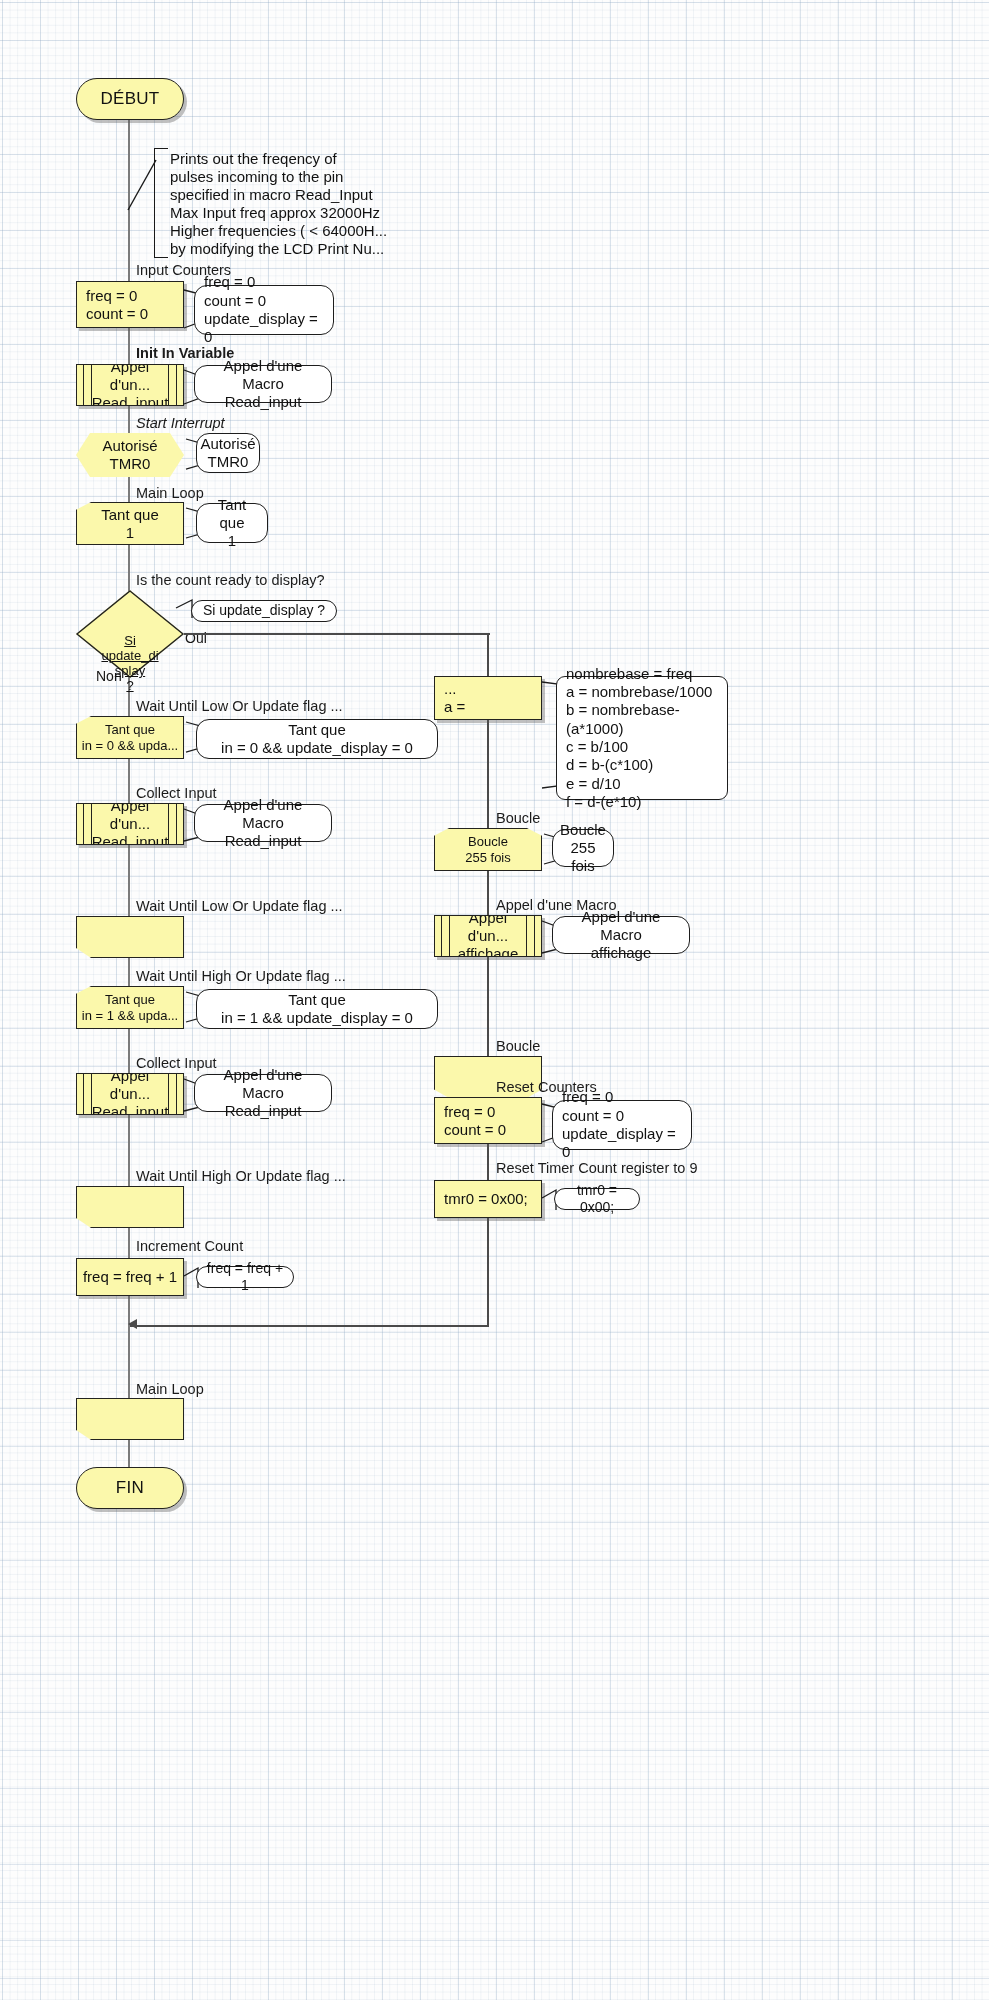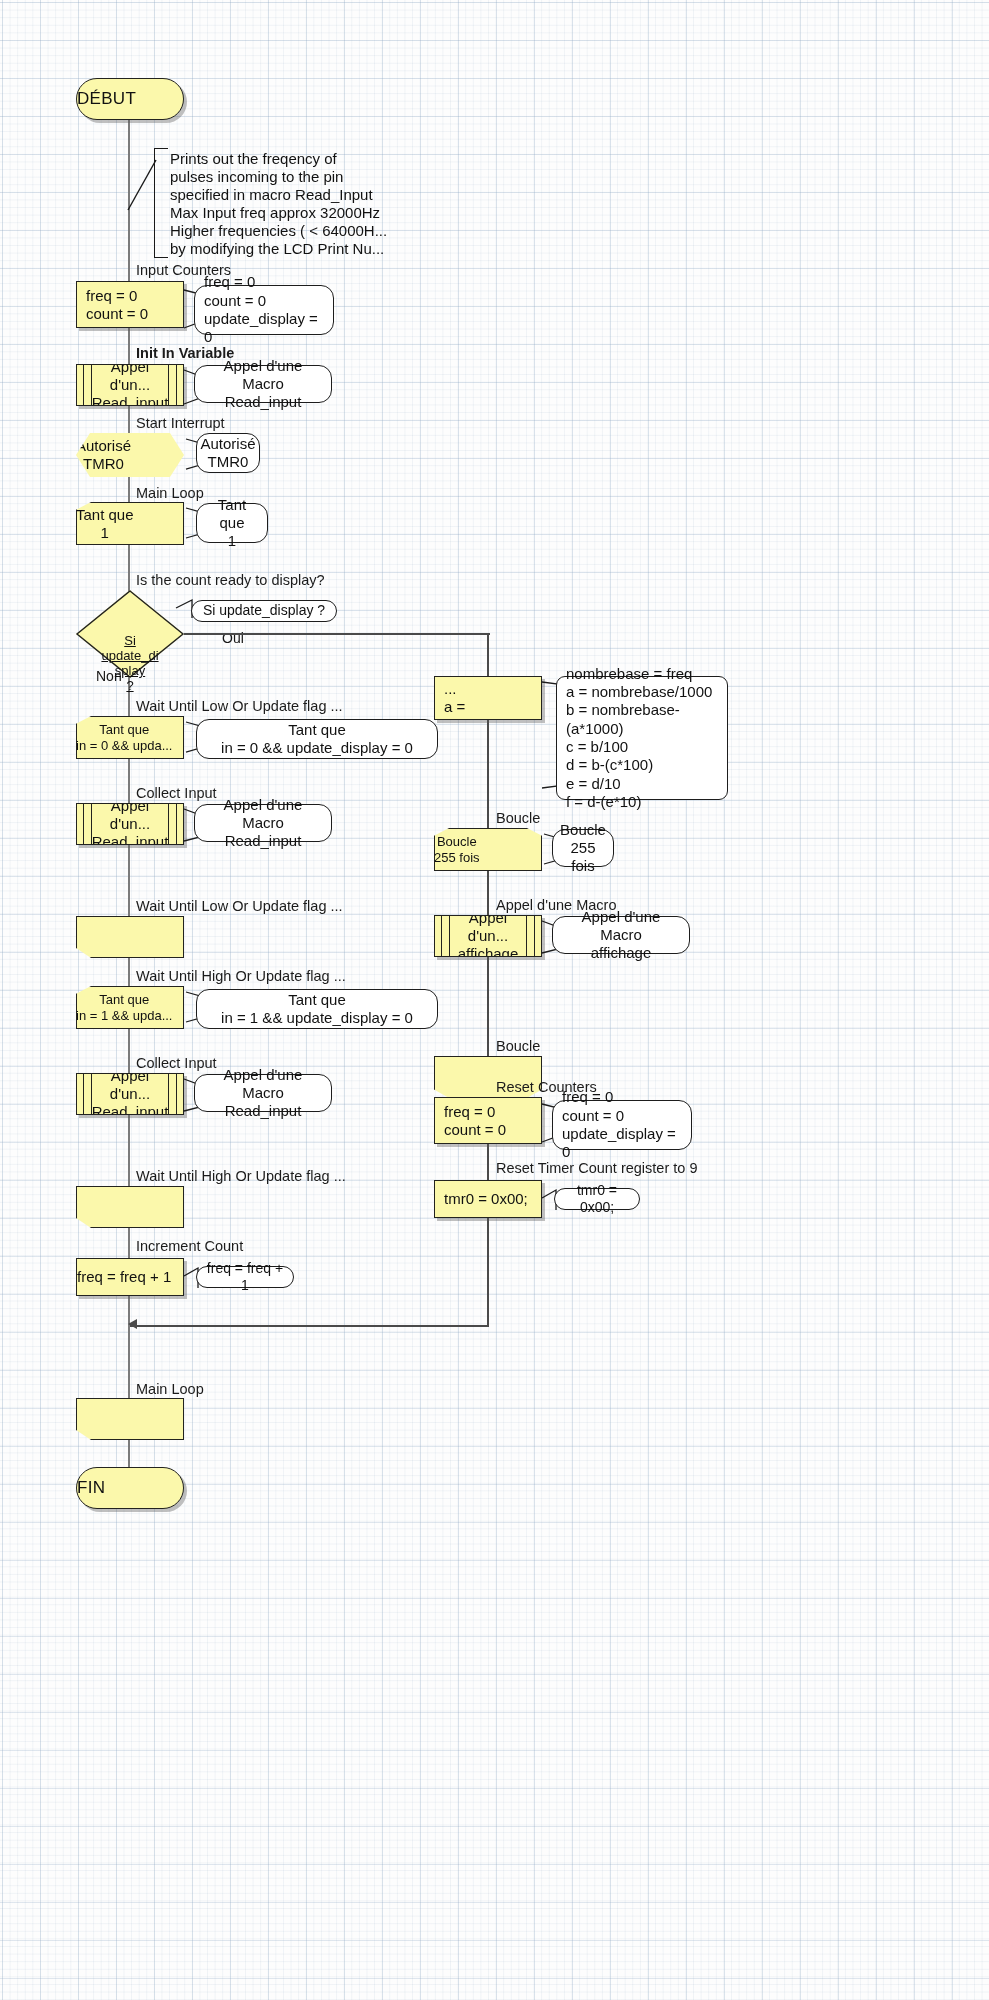--- a/index.html
+++ b/index.html
@@ -27,21 +27,21 @@
     position: absolute;
     background: #fbf8ab;
     border: 1.4px solid #23231f;
     box-shadow: 3px 3px 0 rgba(90,90,90,0.38);
     color: #111;
     font-size: 15px;
     line-height: 1.18;
     text-align: center;
     display: flex;
     flex-direction: column;
-    align-items: flex-start;
+    align-items: center;
     justify-content: center;
     overflow: hidden;
     white-space: pre-line;
   }
   .terminator { border-radius: 26px; font-size: 17px; letter-spacing: .3px; }
   .process { }
   .process.left-text { align-items: flex-start; text-align: left; padding-left: 9px; }
   .macro {
     padding: 15px 13px;
   }
@@ -153,21 +153,21 @@
   <div class="node process macro" style="left:76px; top:364px; width:108px; height:42px;">
     <span>Appel d'un...
 Read_input</span>
   </div>
   <svg class="connector" style="left:184px; top:368px; width:20px; height:40px;">
     <polyline points="0,2 16,8 16,30 0,36" fill="none" stroke="#1d1d1d" stroke-width="1.3"></polyline>
   </svg>
   <div class="callout center" style="left:194px; top:365px; width:138px; height:38px;">Appel d'une Macro
 Read_input</div>
 
-  <div class="lbl" style="left:136px; top:415px;">Start Interrupt</div>
+  <div class="lbl" style="left:136px; top:415px;font-style:italic;">Start Interrupt</div>
   <div class="node hex" style="left:76px; top:433px; width:108px; height:44px;">
     <span>Autorisé
 TMR0</span>
   </div>
   <svg class="connector" style="left:186px; top:437px; width:18px; height:36px;">
     <polyline points="0,2 14,6 14,28 0,32" fill="none" stroke="#1d1d1d" stroke-width="1.3"></polyline>
   </svg>
   <div class="callout center" style="left:196px; top:433px; width:64px; height:40px;">Autorisé
 TMR0</div>
 
@@ -192,21 +192,21 @@
   <div style="position:absolute; left:76px; top:620px; width:108px; height:88px; display:flex;
               align-items:center; justify-content:center; font-size:13px; line-height:1.15;
               text-align:center; white-space:pre-line; color:#111;text-decoration:underline;">Si
 update_di
 splay
 ?</div>
   <svg class="connector" style="left:176px; top:598px; width:18px; height:22px;">
     <polyline points="0,10 16,2 16,20" fill="none" stroke="#1d1d1d" stroke-width="1.3"></polyline>
   </svg>
   <div class="callout center" style="left:191px; top:600px; width:146px; height:22px; font-size:14px; border-radius:11px;">Si update_display ?</div>
-  <div class="edge-label" style="left:185px; top:630px;margin-left:37px;">Oui</div>
+  <div class="edge-label" style="left:185px; top:630px;">Oui</div>
   <div class="edge-label" style="left:96px; top:668px;">Non</div>
 
   <div class="line-h dark" style="left:184px; top:633px; width:306px;"></div>
   <div class="line-v dark" style="left:487px; top:633px; height:694px;"></div>
   <div class="line-h dark" style="left:130px; top:1325px; width:358px;"></div>
   <div class="arrow" style="left:128px; top:1319px; border-top:5px solid transparent; border-bottom:5px solid transparent; border-right:9px solid #4a4a4a;"></div>
 
   <div class="lbl" style="left:136px; top:698px;">Wait Until Low Or Update flag ...</div>
   <div class="node" style="left:76px; top:716px; width:108px; height:43px; clip-path:polygon(0% 18%, 14% 0%, 100% 0%, 100% 100%, 0% 100%); box-shadow:none; filter:drop-shadow(3px 3px 0 rgba(90,90,90,0.30)); border:none; background:#fbf8ab; outline:1.4px solid #23231f; outline-offset:-1px; font-size:13px;">
     <span>Tant que

